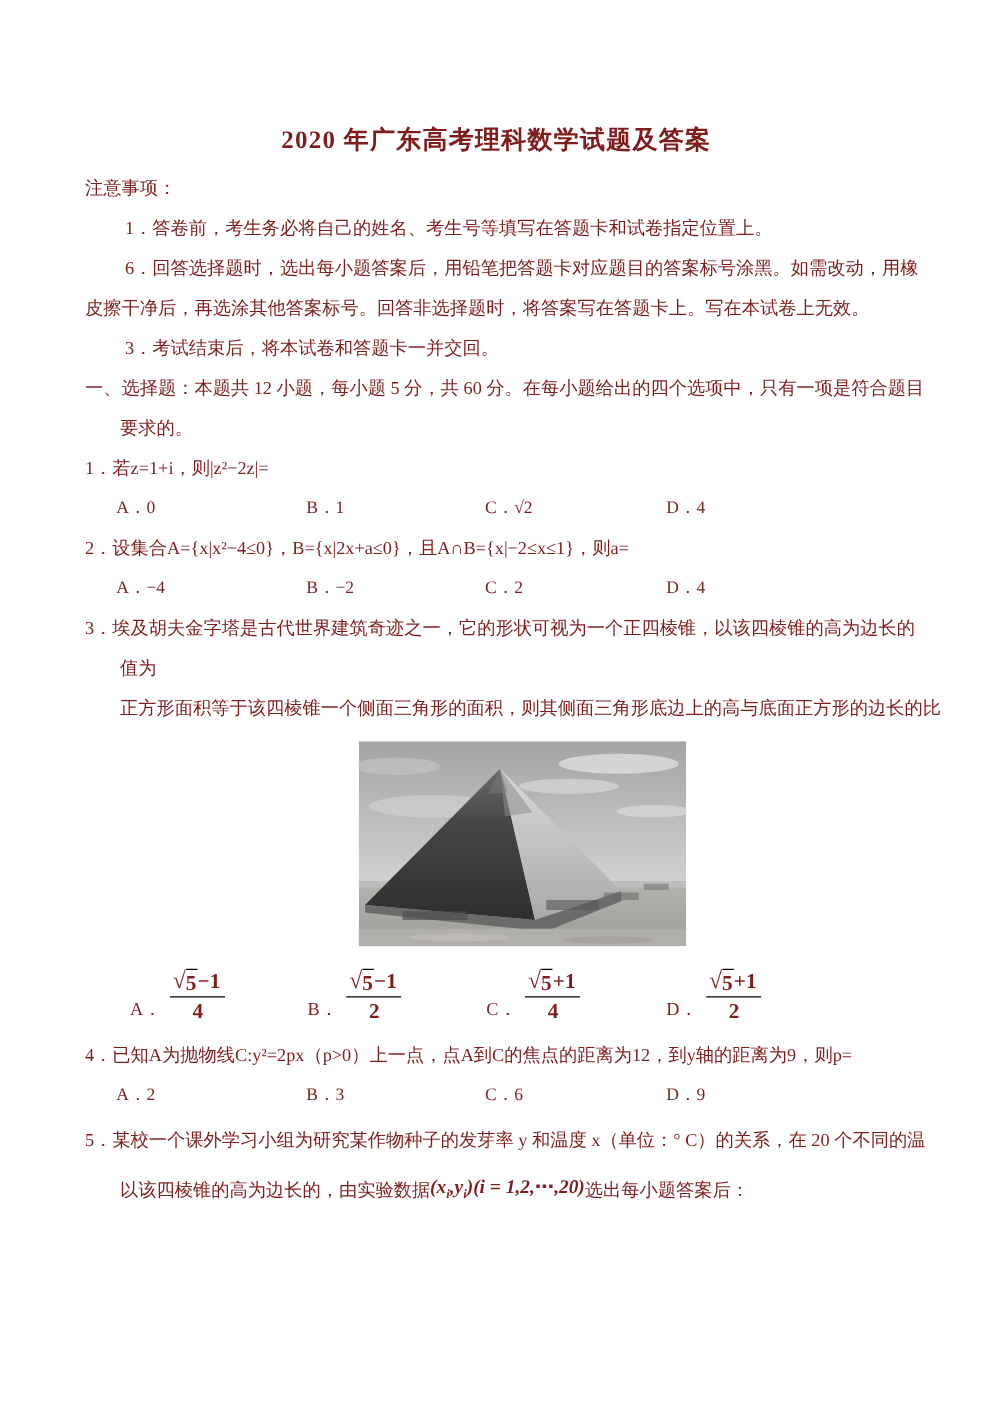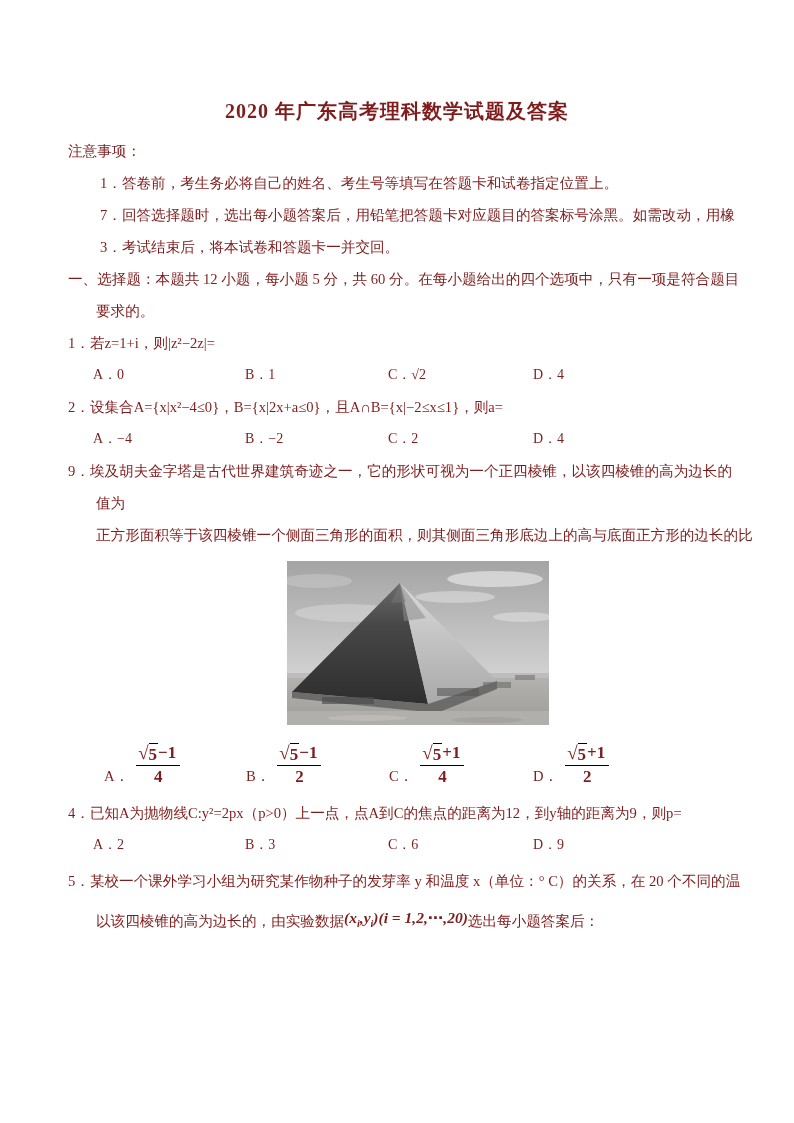--- a/index.html
+++ b/index.html
@@ -40,21 +40,22 @@
 <body>
 
 <div class="page">
 
   <h1 class="title">2020 年广东高考理科数学试题及答案</h1>
 
   <div class="content">
 
     <div class="ln">注意事项：</div>
     <div class="ln ind2">1．答卷前，考生务必将自己的姓名、考生号等填写在答题卡和试卷指定位置上。</div>
-    <div class="ln ind2">7．回答选择题时，选出每小题答案后，用铅笔把答题卡对应题目的答案标号涂黑。如需改动，用橡</div>
+    <div class="ln ind2">6．回答选择题时，选出每小题答案后，用铅笔把答题卡对应题目的答案标号涂黑。如需改动，用橡</div>
+    <div class="ln">皮擦干净后，再选涂其他答案标号。回答非选择题时，将答案写在答题卡上。写在本试卷上无效。</div>
     <div class="ln ind2">3．考试结束后，将本试卷和答题卡一并交回。</div>
 
     <div class="ln">一、选择题：本题共 12 小题，每小题 5 分，共 60 分。在每小题给出的四个选项中，只有一项是符合题目</div>
     <div class="ln ind1">要求的。</div>
 
     <div class="ln">1．若z=1+i，则|z²−2z|=</div>
     <div class="optrow">
       <span class="opt o1">A．0</span>
       <span class="opt o2">B．1</span>
       <span class="opt o3">C．√2</span>
@@ -62,21 +63,21 @@
     </div>
 
     <div class="ln">2．设集合A={x|x²−4≤0}，B={x|2x+a≤0}，且A∩B={x|−2≤x≤1}，则a=</div>
     <div class="optrow">
       <span class="opt o1">A．−4</span>
       <span class="opt o2">B．−2</span>
       <span class="opt o3">C．2</span>
       <span class="opt o4">D．4</span>
     </div>
 
-    <div class="ln">9．埃及胡夫金字塔是古代世界建筑奇迹之一，它的形状可视为一个正四棱锥，以该四棱锥的高为边长的</div>
+    <div class="ln">3．埃及胡夫金字塔是古代世界建筑奇迹之一，它的形状可视为一个正四棱锥，以该四棱锥的高为边长的</div>
     <div class="ln ind1">值为</div>
     <div class="ln ind1">正方形面积等于该四棱锥一个侧面三角形的面积，则其侧面三角形底边上的高与底面正方形的边长的比</div>
 
     <div class="figure">
       <svg width="262" height="164" viewBox="0 0 262 164" xmlns="http://www.w3.org/2000/svg">
         <defs>
           <linearGradient id="skyG" x1="0" y1="0" x2="0" y2="1">
             <stop offset="0" stop-color="#a4a4a4"></stop>
             <stop offset="1" stop-color="#d4d4d4"></stop>
           </linearGradient>

